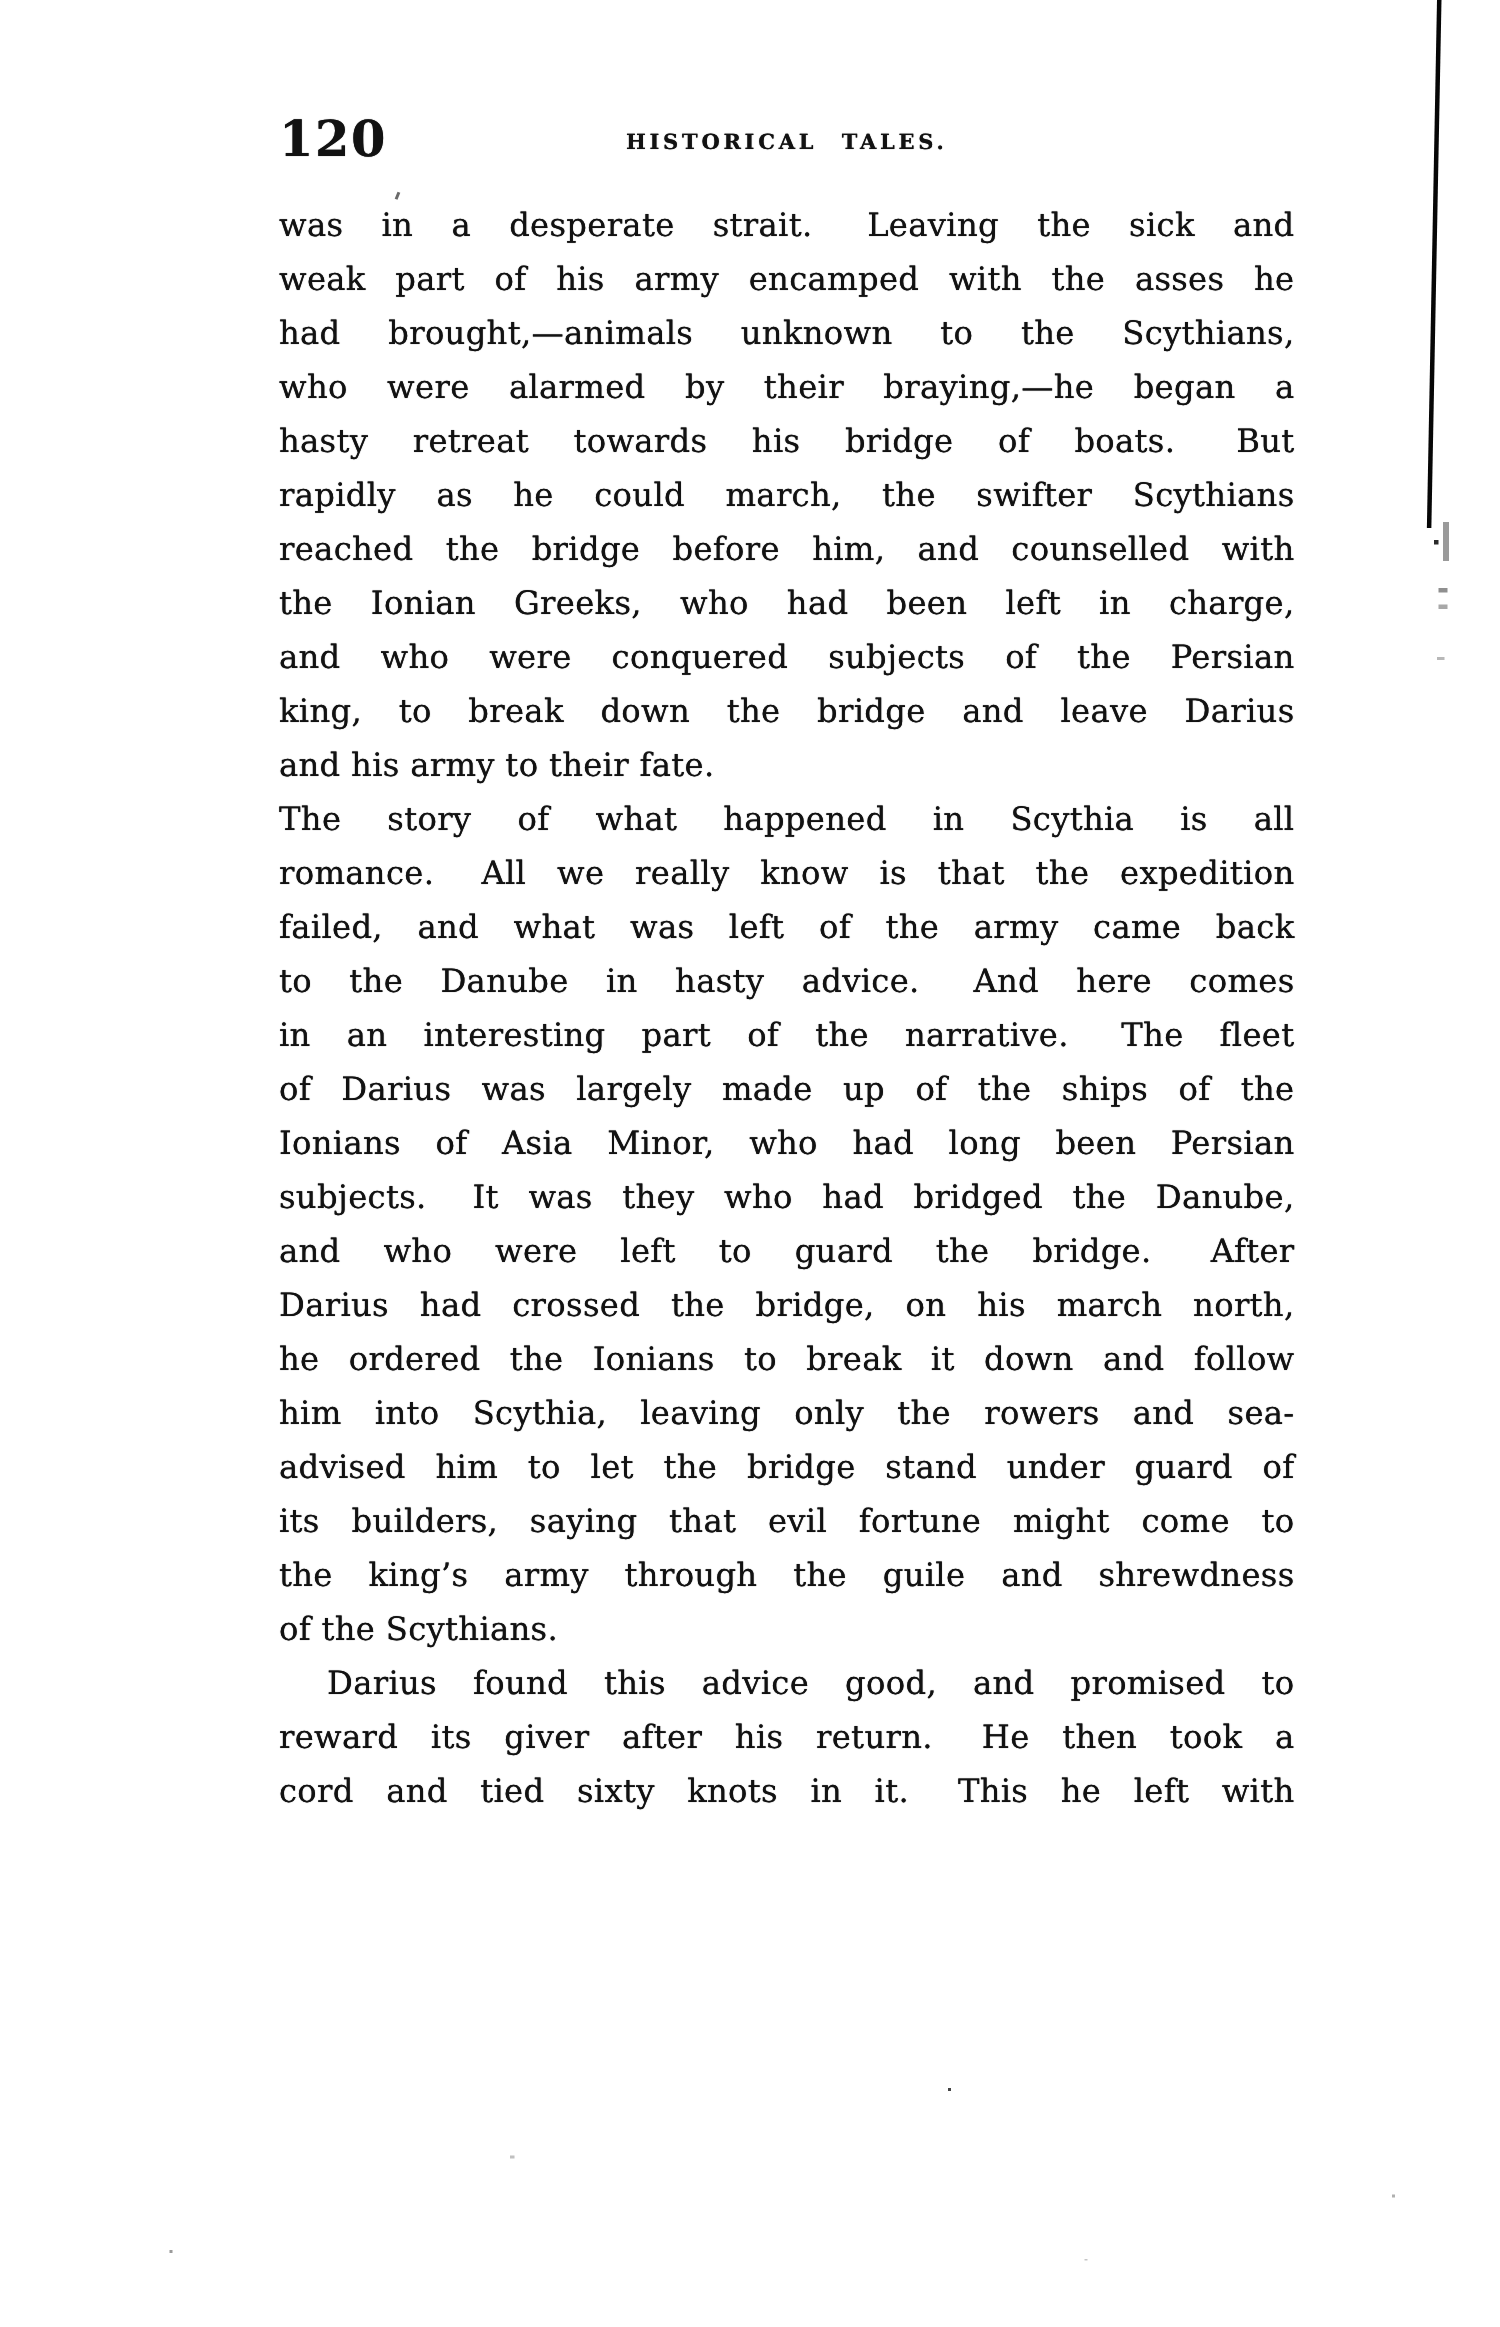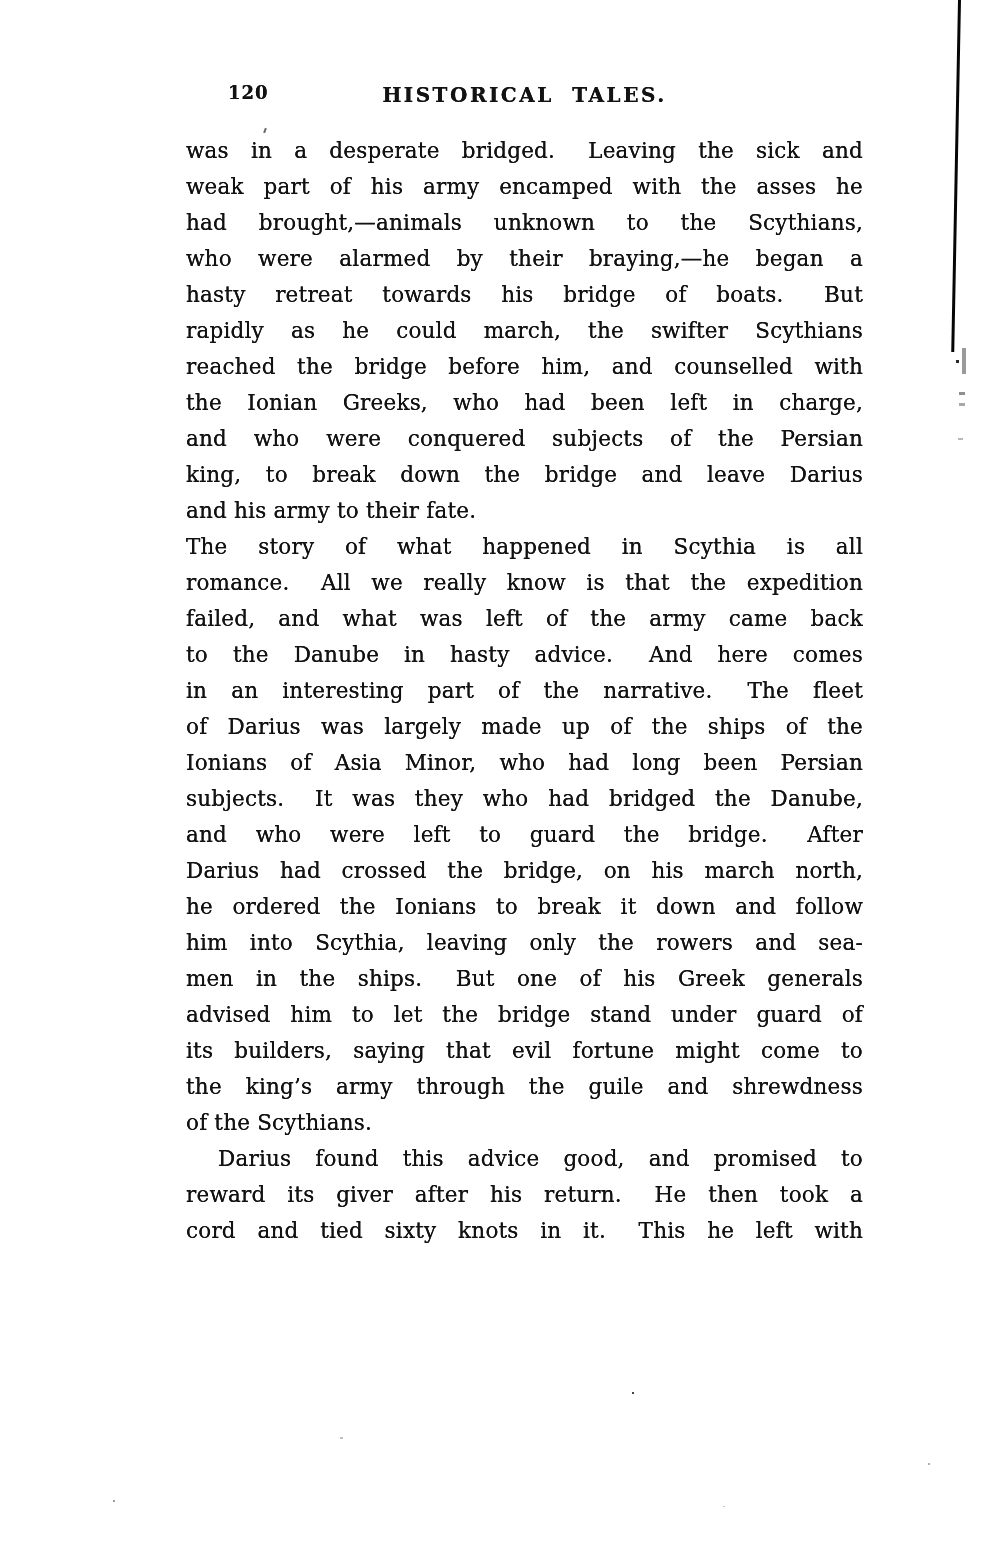--- a/index.html
+++ b/index.html
@@ -21,34 +21,33 @@
     position: absolute;
     left: 186px;
     top: 78px;
     width: 677px;
     height: 30px;
   }
   .page-number {
     position: absolute;
     left: 0;
     top: 0;
-    font-size: 18px;
+    font-size: 33px;
     font-weight: bold;
     line-height: 30px;
     letter-spacing: 1px;
     text-shadow: 0 0 0.5px currentColor;
-    margin-left: 42px;
   }
   .running-title {
     position: absolute;
     left: 0;
     top: 5px;
     width: 100%;
     text-align: center;
-    font-size: 20px;
+    font-size: 14px;
     font-weight: bold;
     line-height: 24px;
     letter-spacing: 2.5px;
     word-spacing: 9px;
     text-shadow: 0 0 0.5px currentColor;
   }
   
   .body-col {
     position: absolute;
     left: 186px;
@@ -98,21 +97,21 @@
 
 <div class="page">
 
   <div class="header-row">
     <span class="page-number">120</span>
     <span class="running-title">HISTORICAL TALES.</span>
   </div>
 
   <div class="body-col">
       <div class="paragraph">
-        <div class="line">was in a desperate bridged.  Leaving the sick and</div>
+        <div class="line">was in a desperate strait.  Leaving the sick and</div>
         <div class="line">weak part of his army encamped with the asses he</div>
         <div class="line">had brought,—animals unknown to the Scythians,</div>
         <div class="line">who were alarmed by their braying,—he began a</div>
         <div class="line">hasty retreat towards his bridge of boats.  But</div>
         <div class="line">rapidly as he could march, the swifter Scythians</div>
         <div class="line">reached the bridge before him, and counselled with</div>
         <div class="line">the Ionian Greeks, who had been left in charge,</div>
         <div class="line">and who were conquered subjects of the Persian</div>
         <div class="line">king, to break down the bridge and leave Darius</div>
         <div class="line nojust">and his army to their fate.</div>
@@ -123,21 +122,20 @@
         <div class="line">failed, and what was left of the army came back</div>
         <div class="line">to the Danube in hasty advice.  And here comes</div>
         <div class="line">in an interesting part of the narrative.  The fleet</div>
         <div class="line">of Darius was largely made up of the ships of the</div>
         <div class="line">Ionians of Asia Minor, who had long been Persian</div>
         <div class="line">subjects.  It was they who had bridged the Danube,</div>
         <div class="line">and who were left to guard the bridge.  After</div>
         <div class="line">Darius had crossed the bridge, on his march north,</div>
         <div class="line">he ordered the Ionians to break it down and follow</div>
         <div class="line">him into Scythia, leaving only the rowers and sea-</div>
-        <div class="line">men in the ships.  But one of his Greek generals</div>
         <div class="line">advised him to let the bridge stand under guard of</div>
         <div class="line">its builders, saying that evil fortune might come to</div>
         <div class="line">the king’s army through the guile and shrewdness</div>
         <div class="line nojust">of the Scythians.</div>
       </div>
       <div class="paragraph">
         <div class="line indent">Darius found this advice good, and promised to</div>
         <div class="line">reward its giver after his return.  He then took a</div>
         <div class="line">cord and tied sixty knots in it.  This he left with</div>
       </div>

